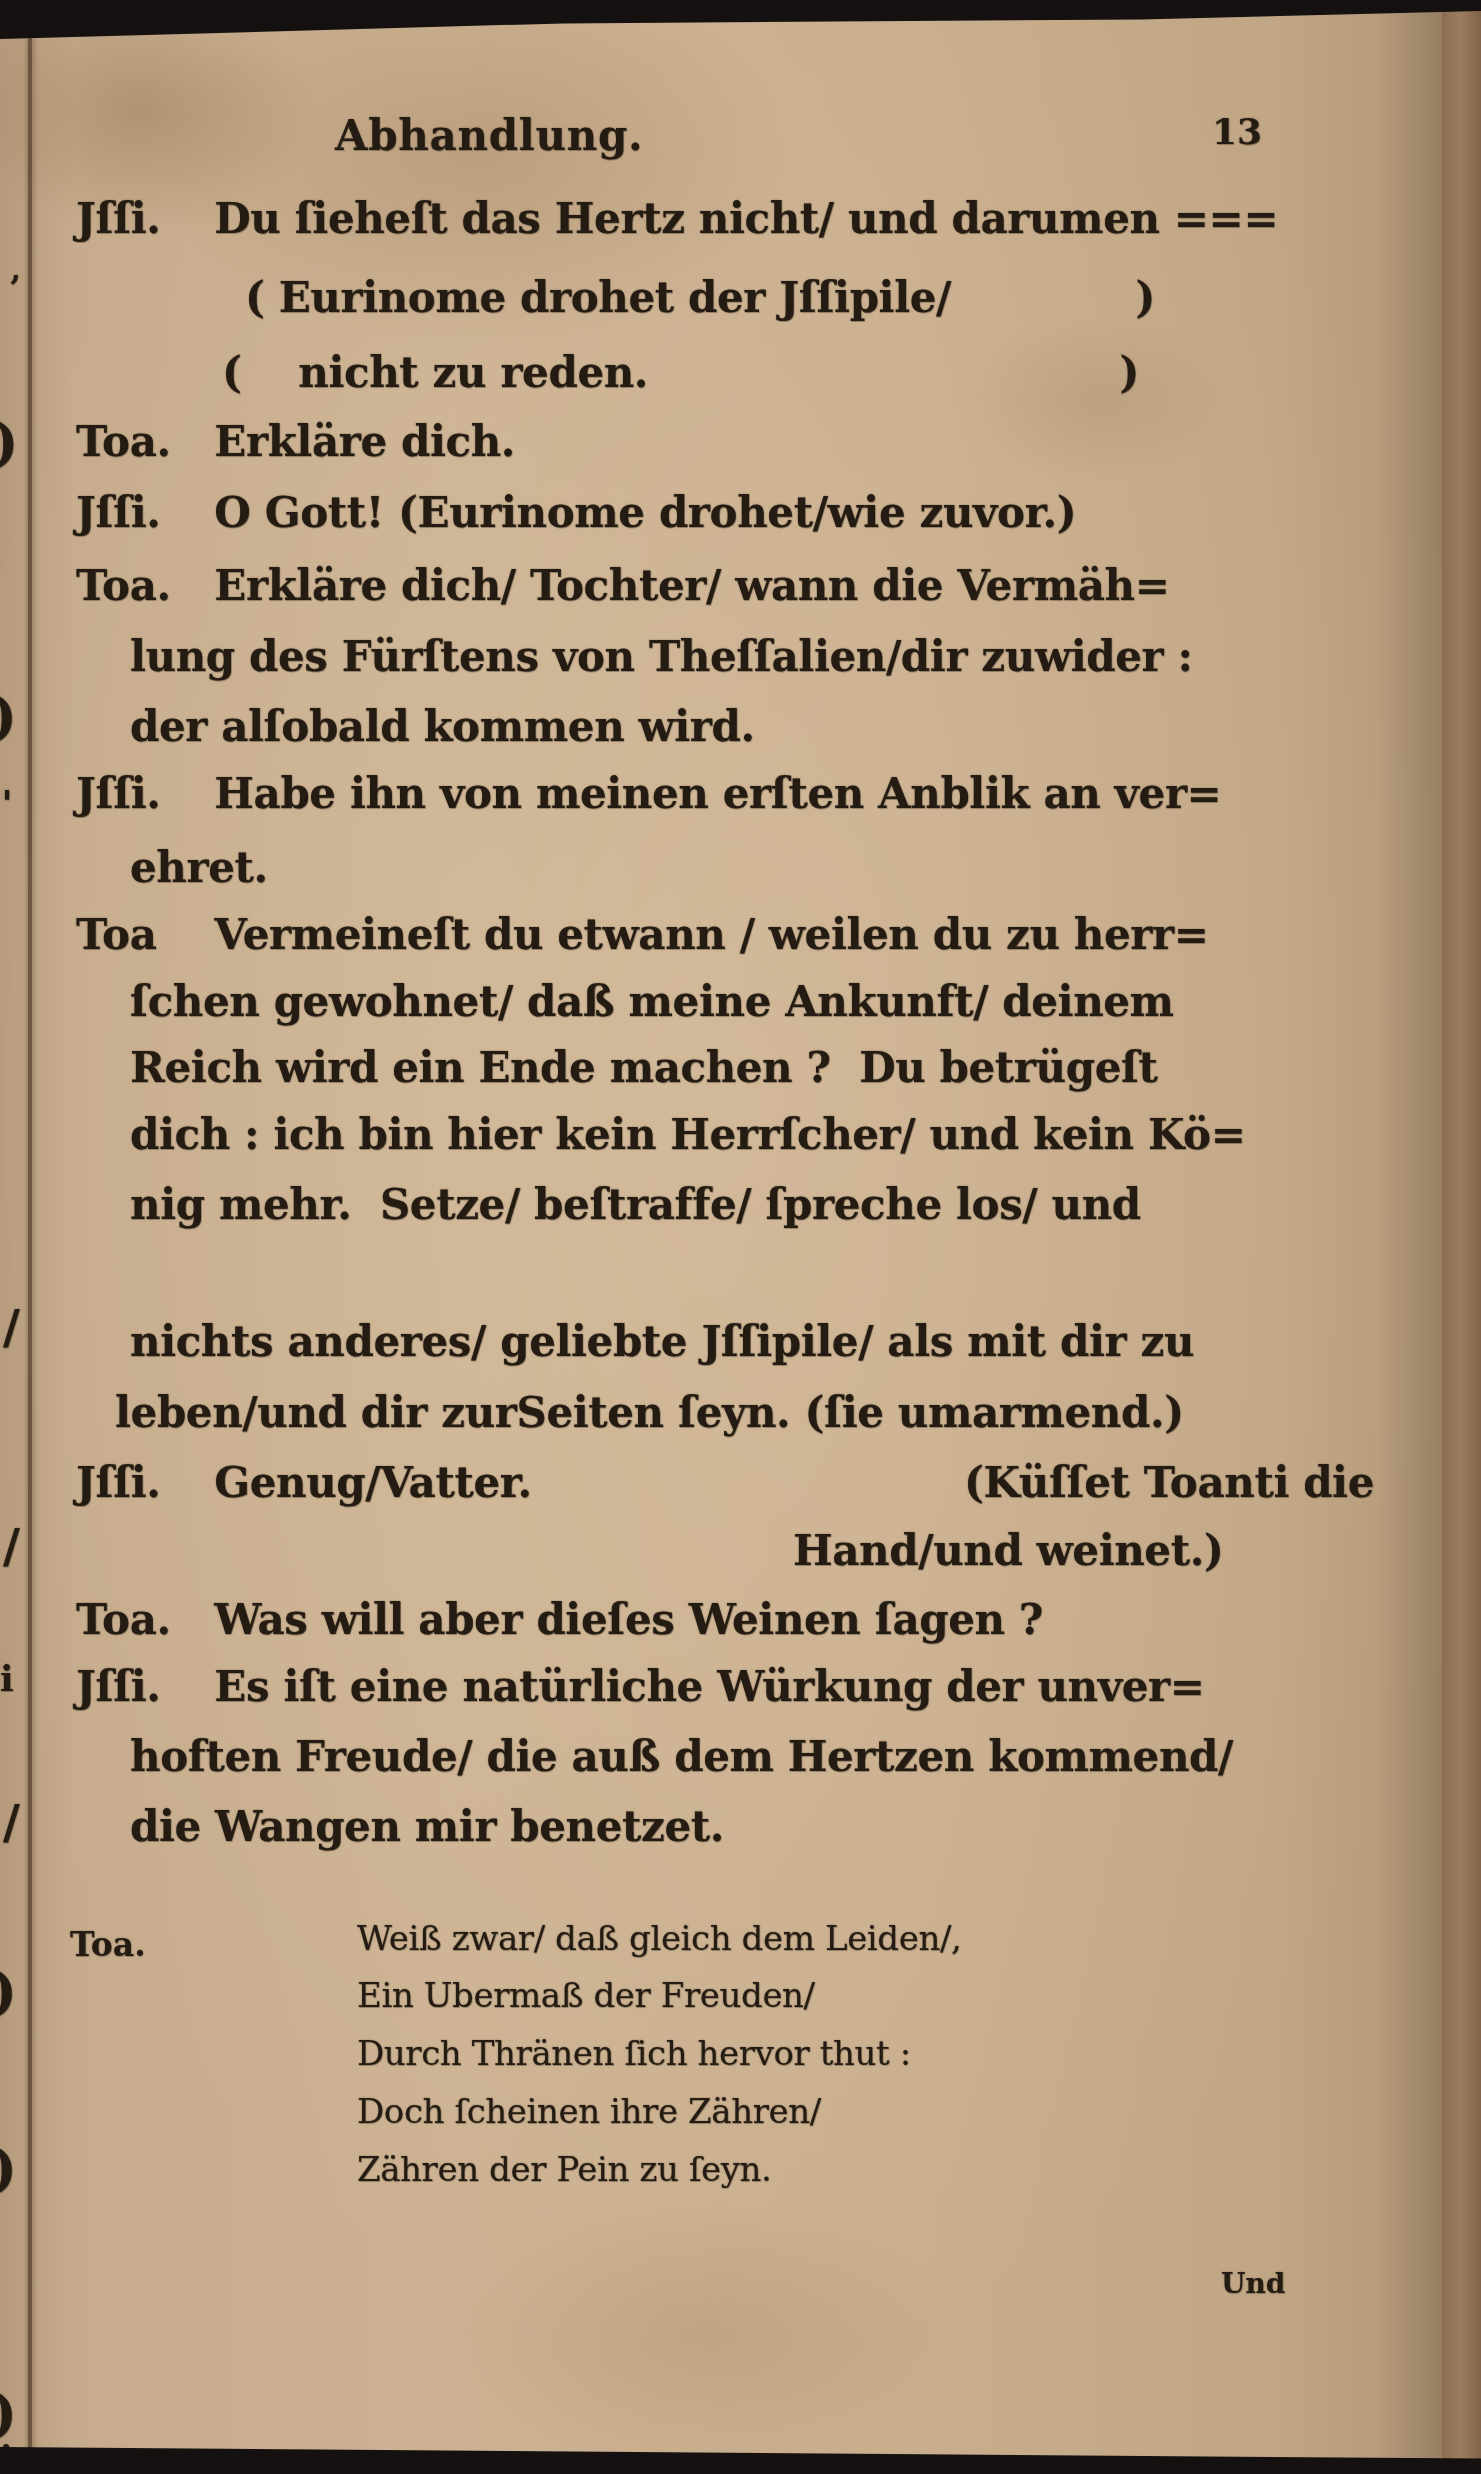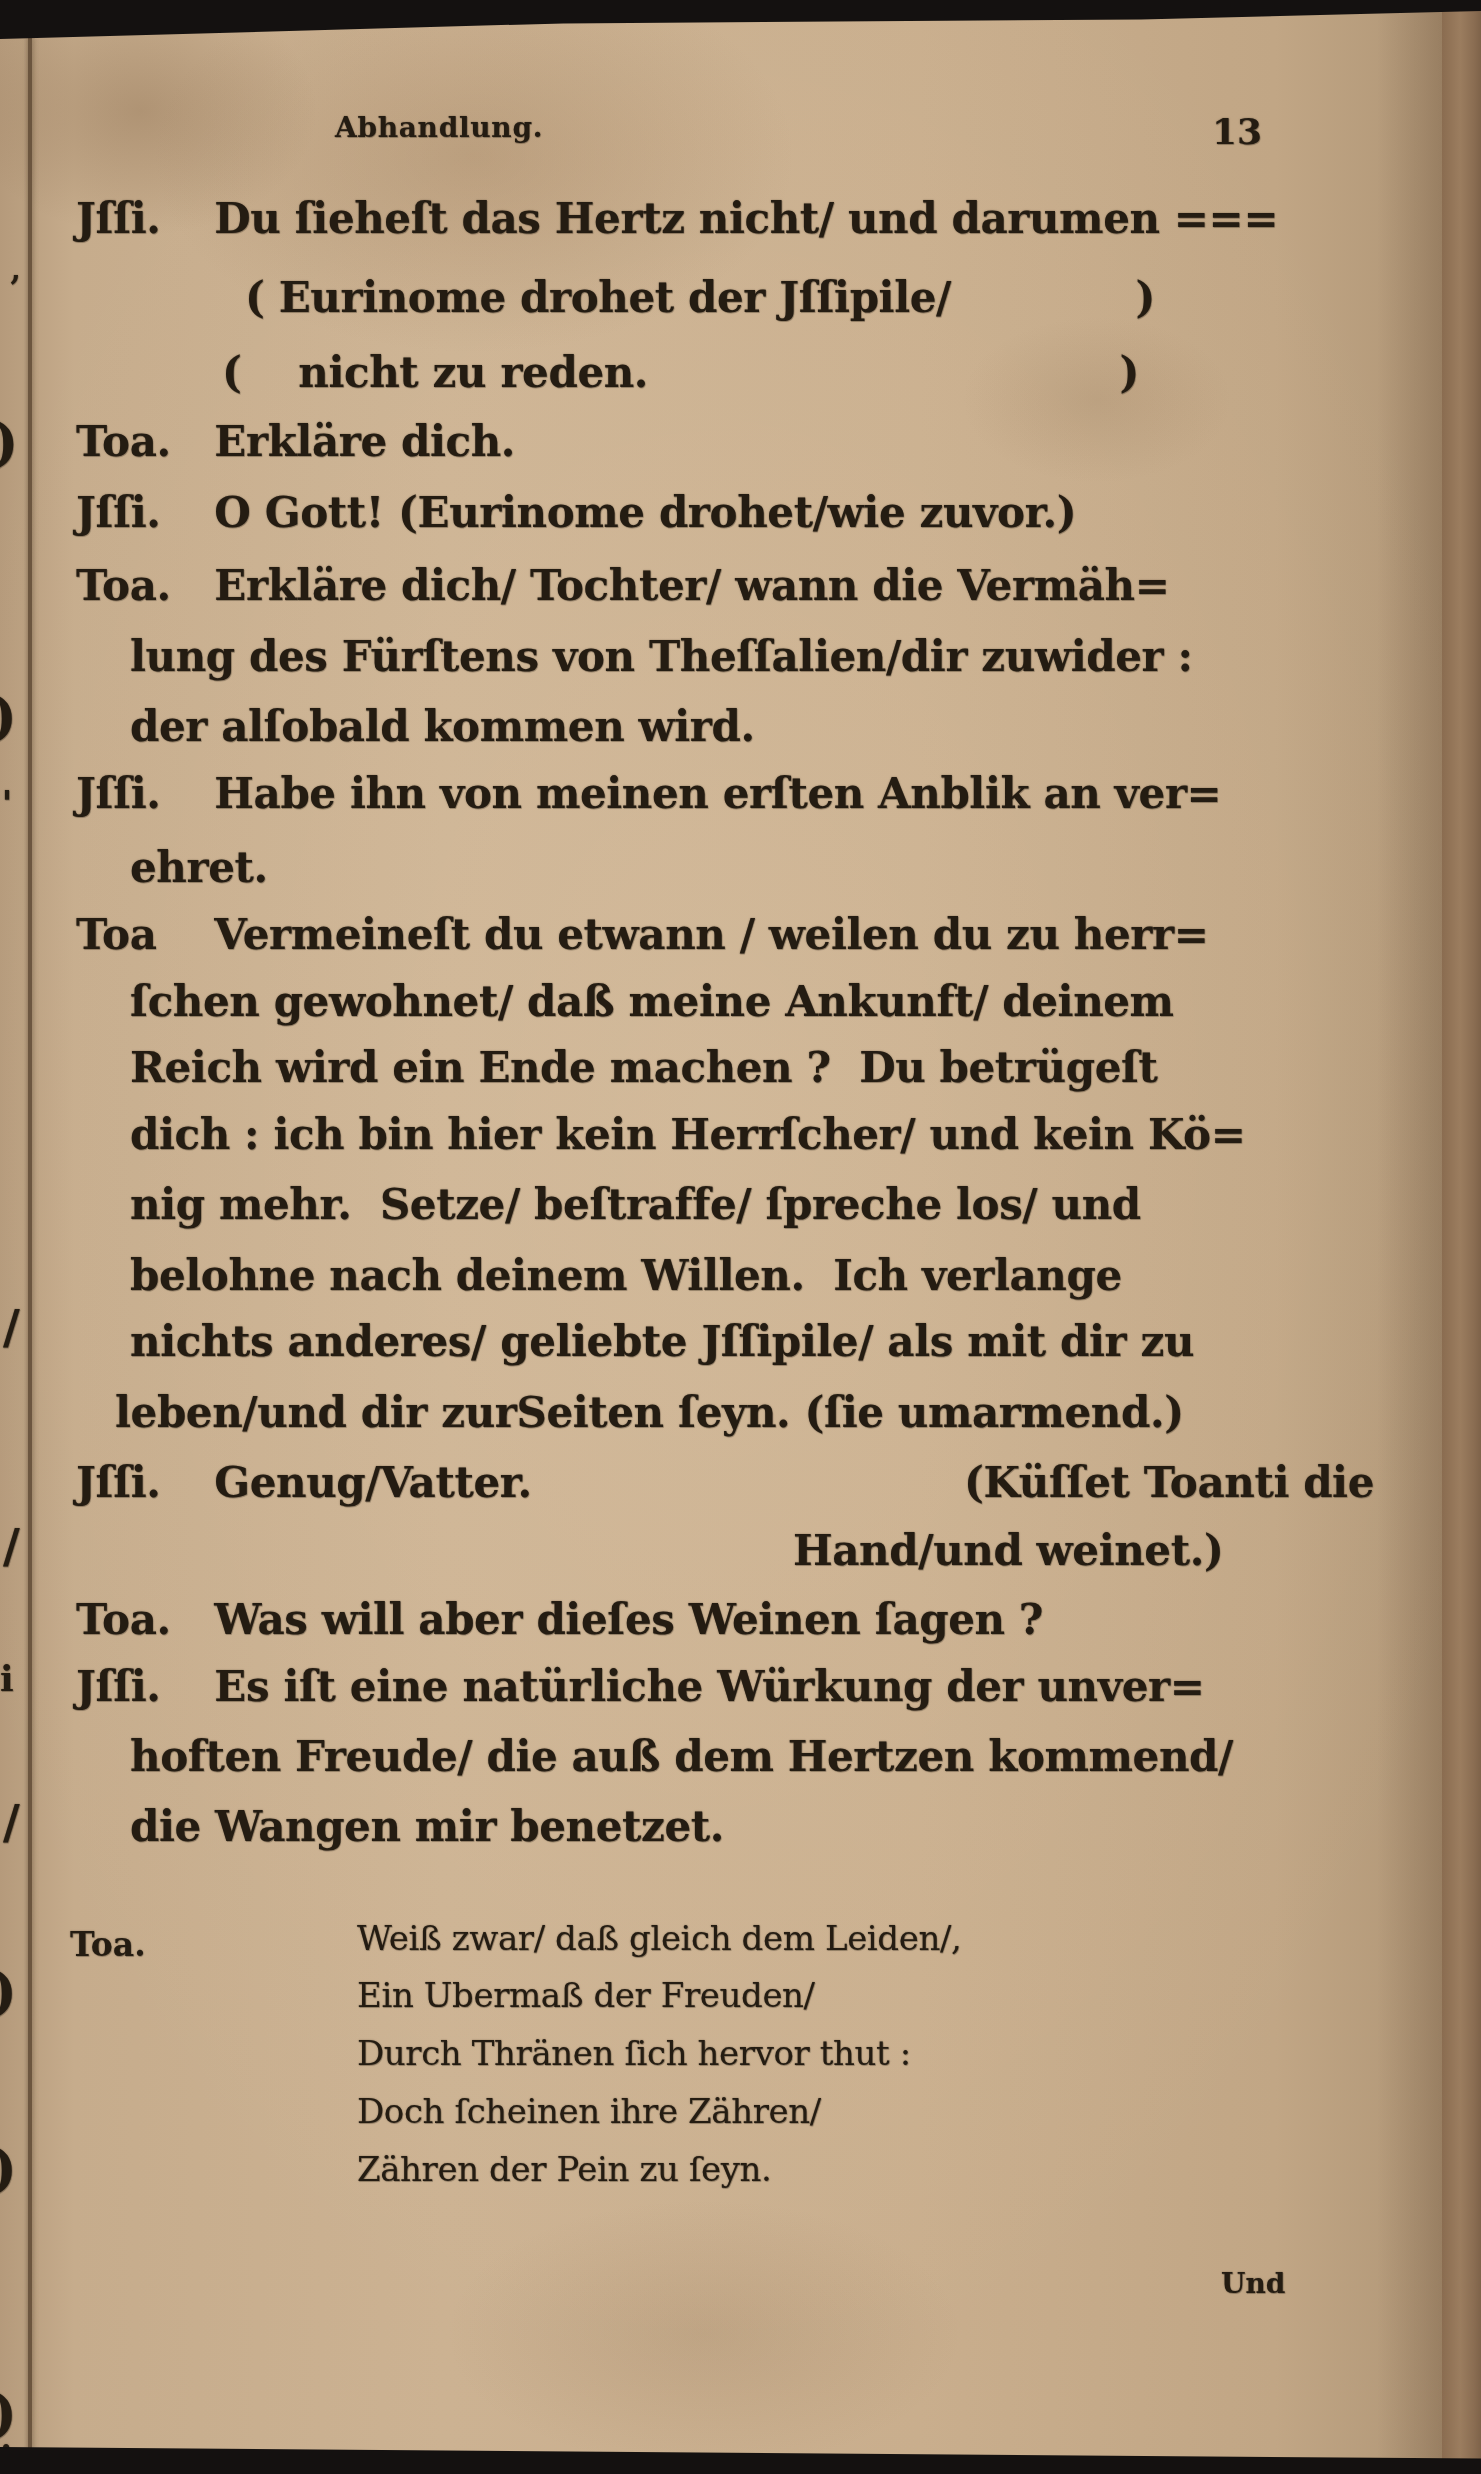--- a/index.html
+++ b/index.html
@@ -13,21 +13,21 @@
       linear-gradient(90deg,#b59a7b 0%, #c6ac8c 5%, #ccb292 30%, #c9ae8d 62%, #c1a685 86%, #b29878 96%, #a98f6f 100%);
     font-family:"DejaVu Serif","Liberation Serif",serif;}
   .ink{color:#241c12;text-shadow:0 0 1.5px rgba(40,30,18,.55),0.7px 0.7px 0 rgba(40,30,18,.25);}
   .line{position:absolute;font-size:42px;font-weight:700;letter-spacing:-0.4px;
         white-space:pre;display:flex;align-items:flex-start;}
   .speaker{display:inline-block;min-width:122px;margin-right:16.3px;margin-left:6px;}
   .spread{justify-content:space-between;align-items:center;}
   .push-right{margin-left:auto;}
   .verse-line{position:absolute;font-size:34px;font-weight:400;letter-spacing:-0.4px;white-space:pre;}
   .verse-label{position:absolute;font-size:33px;font-weight:700;}
-  .header-title{position:absolute;left:335px;top:111px;font-size:28px;font-weight:700;letter-spacing:0.7px;}
+  .header-title{position:absolute;left:335px;top:111px;font-size:42px;font-weight:700;letter-spacing:0.7px;}
   .page-num{position:absolute;left:1212px;top:110px;font-size:36px;font-weight:700;text-align:center;}
   .catchword{position:absolute;left:1221px;top:2267px;font-size:28px;font-weight:700;}
   .strip{position:absolute;left:0;width:1482px;background:#141110;z-index:5;}
   .strip.top{top:0;height:39px;clip-path:polygon(0 0,100% 0,100% 28%,77% 50%,38% 60%,0 100%);}
   .strip.bottom{top:2436px;height:39px;clip-path:polygon(0 28%,100% 58%,100% 100%,0 100%);}
   .right-band{position:absolute;top:0;left:1442px;width:40px;height:2475px;z-index:3;
       background:linear-gradient(90deg,#8a6c50 0%,#9b7d5f 45%,#8a6d52 80%,#7c6148 100%);}
   .right-shade{position:absolute;top:0;left:1377px;width:68px;height:2475px;z-index:2;
       background:linear-gradient(90deg,rgba(90,65,45,0),rgba(90,65,45,.28));}
   .fold-line{position:absolute;left:28px;top:37px;width:3.7px;height:2413px;z-index:2;
@@ -69,21 +69,20 @@
   <div class="line ink" style="left:70px;top:561px;width:1310px"><span class="speaker">Toa.</span><span>Erkläre dich/ Tochter/ wann die Vermäh=</span></div>
   <div class="line ink" style="left:130px;top:632px"><span>lung des Fürſtens von Theſſalien/dir zuwider :</span></div>
   <div class="line ink" style="left:130px;top:702px"><span>der alſobald kommen wird.</span></div>
   <div class="line ink" style="left:70px;top:769px;width:1310px"><span class="speaker">Jſſi.</span><span>Habe ihn von meinen erſten Anblik an ver=</span></div>
   <div class="line ink" style="left:130px;top:843px"><span>ehret.</span></div>
   <div class="line ink" style="left:70px;top:910px;width:1310px"><span class="speaker">Toa</span><span>Vermeineſt du etwann / weilen du zu herr=</span></div>
   <div class="line ink" style="left:130px;top:977px"><span>ſchen gewohnet/ daß meine Ankunft/ deinem</span></div>
   <div class="line ink" style="left:130px;top:1043px"><span>Reich wird ein Ende machen ?  Du betrügeſt</span></div>
   <div class="line ink" style="left:130px;top:1110px"><span>dich : ich bin hier kein Herrſcher/ und kein Kö=</span></div>
   <div class="line ink" style="left:130px;top:1180px"><span>nig mehr.  Setze/ beſtraffe/ ſpreche los/ und</span></div>
-  <div class="line ink" style="left:130px;top:1251px"><span>belohne nach deinem Willen.  Ich verlange</span></div>
   <div class="line ink" style="left:130px;top:1317px"><span>nichts anderes/ geliebte Jſſipile/ als mit dir zu</span></div>
   <div class="line ink" style="left:115px;top:1388px"><span>leben/und dir zurSeiten ſeyn. (ſie umarmend.)</span></div>
   <div class="line ink spread" style="left:70px;top:1458px;width:1304px"><span class="speaker">Jſſi.</span><span>Genug/Vatter.</span><span class="push-right">(Küſſet Toanti die</span></div>
   <div class="line ink" style="left:793px;top:1526px"><span>Hand/und weinet.)</span></div>
   <div class="line ink" style="left:70px;top:1595px;width:1310px"><span class="speaker">Toa.</span><span>Was will aber dieſes Weinen ſagen ?</span></div>
   <div class="line ink" style="left:70px;top:1662px;width:1310px"><span class="speaker">Jſſi.</span><span>Es iſt eine natürliche Würkung der unver=</span></div>
   <div class="line ink" style="left:130px;top:1732px"><span>hoften Freude/ die auß dem Hertzen kommend/</span></div>
   <div class="line ink" style="left:130px;top:1802px"><span>die Wangen mir benetzet.</span></div>
 
   <div class="verse-label ink" style="left:70px;top:1925px">Toa.</div>

